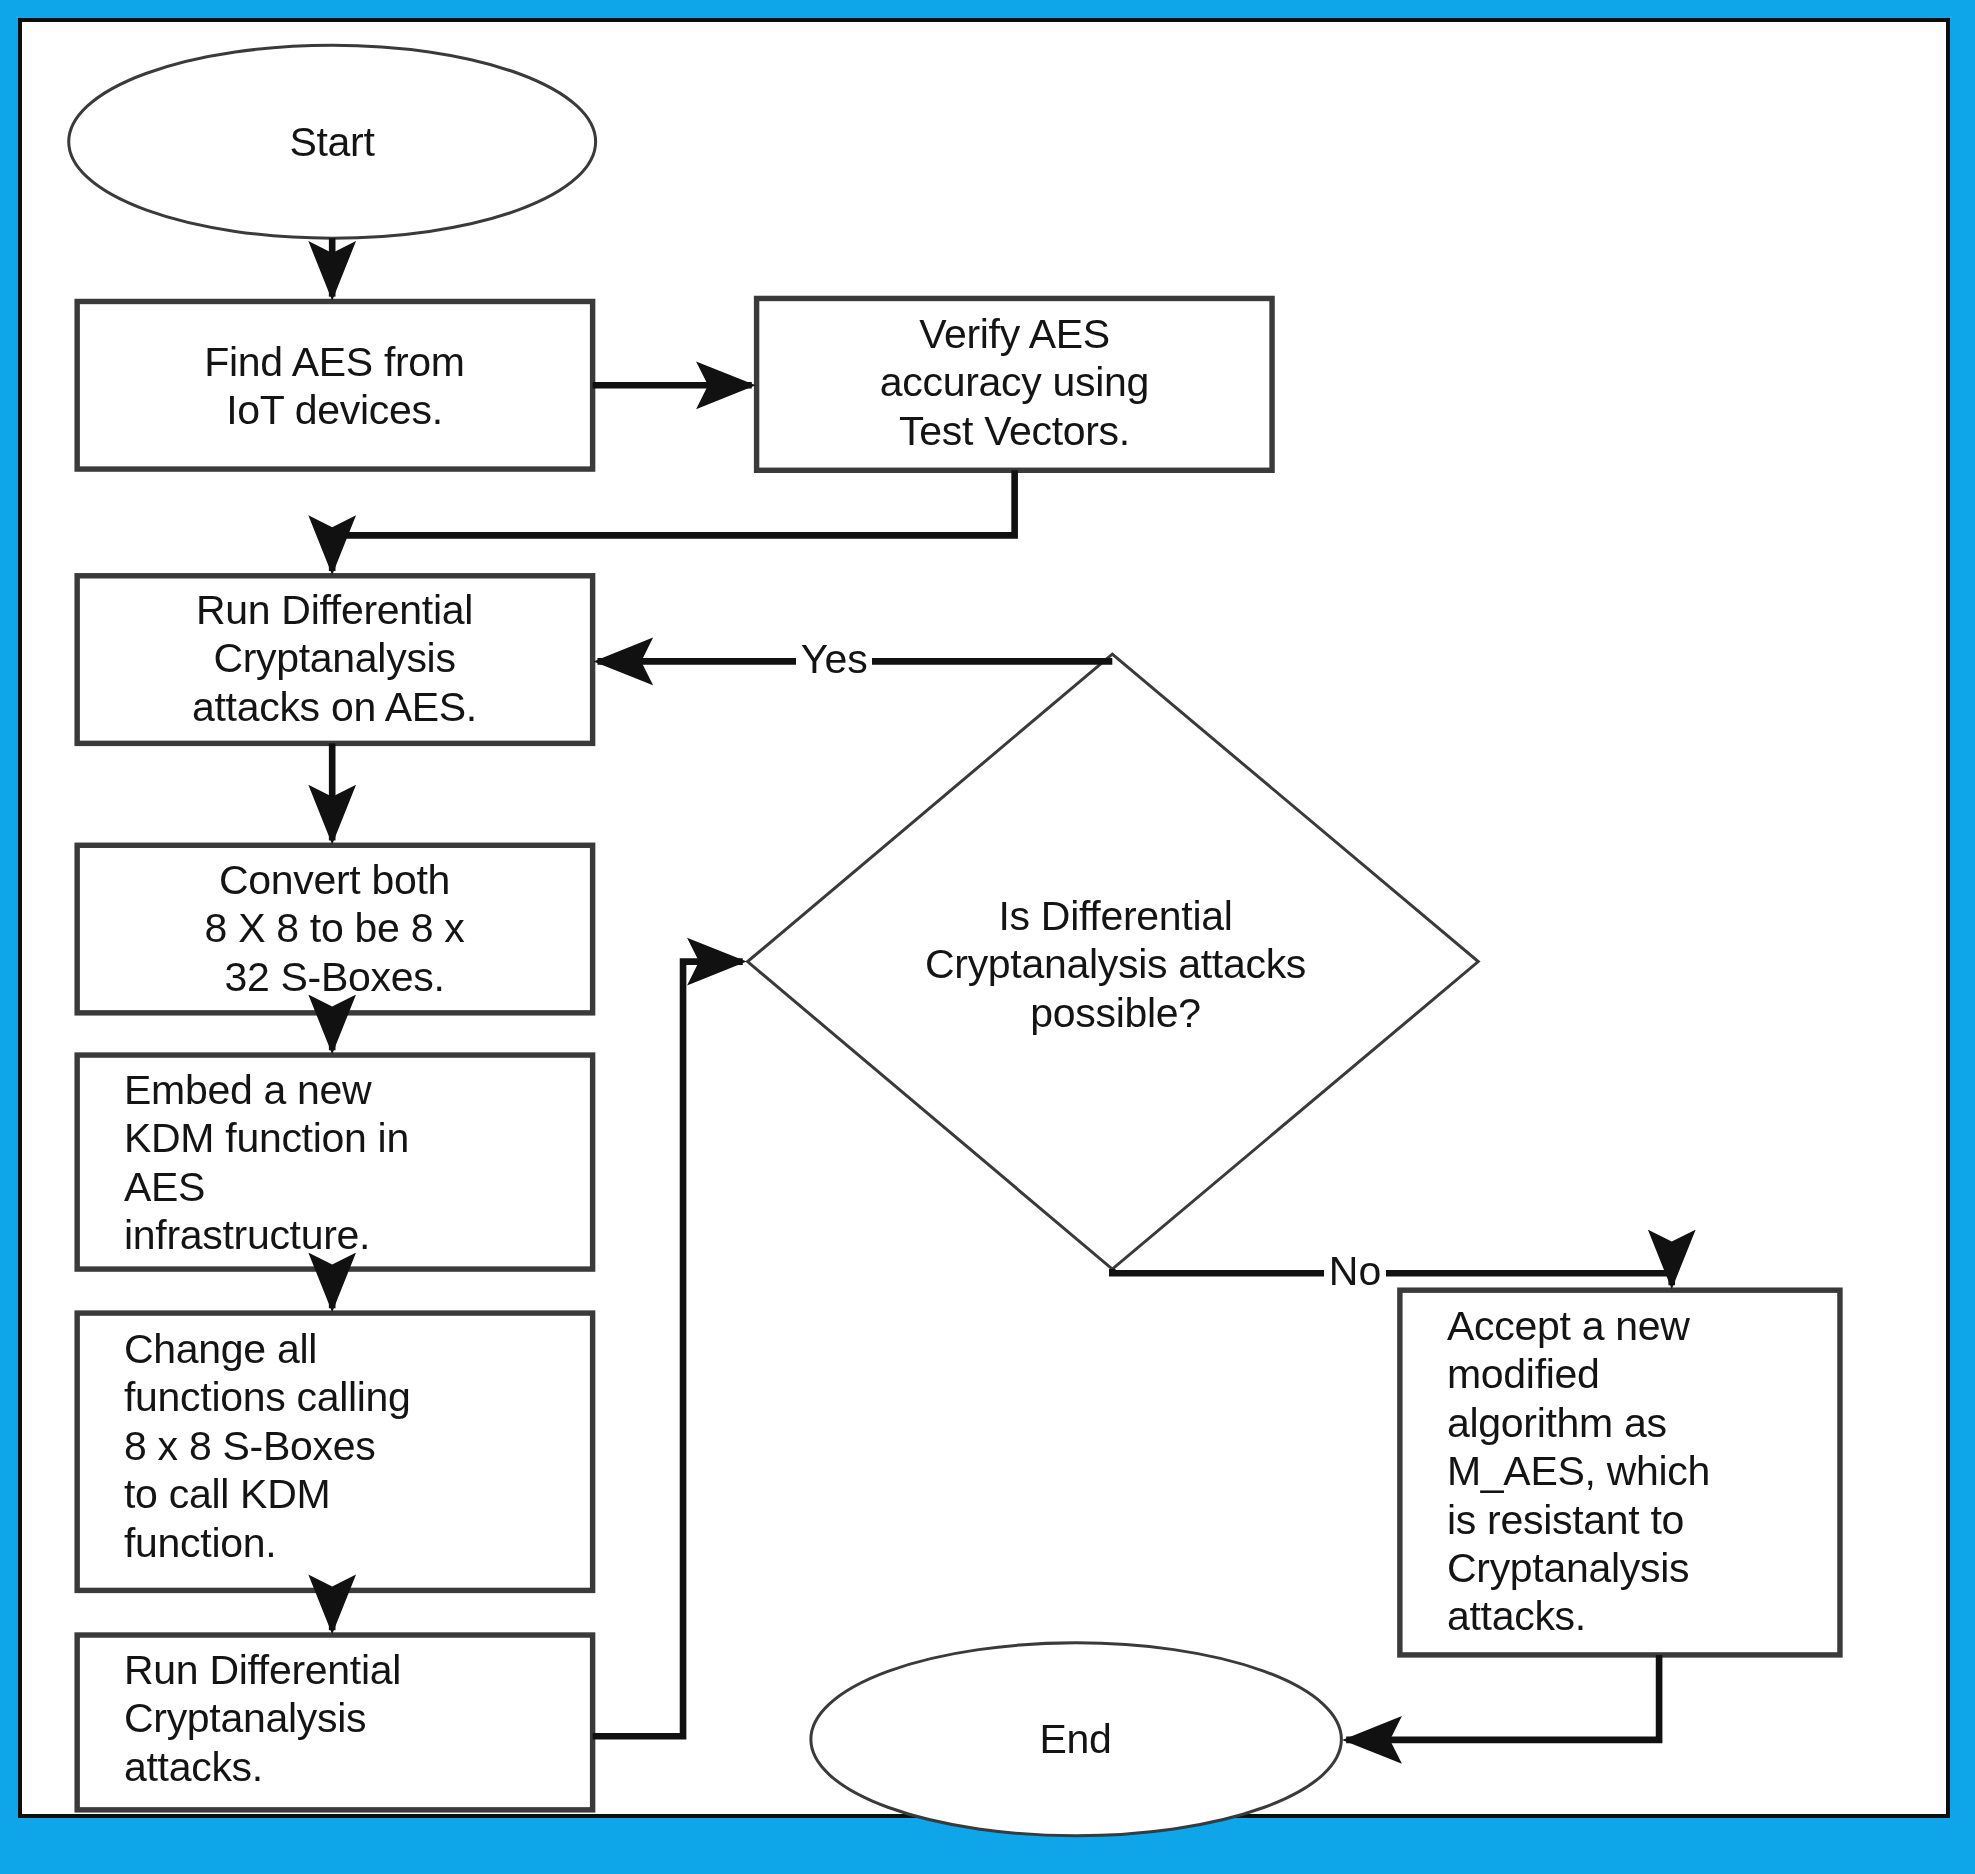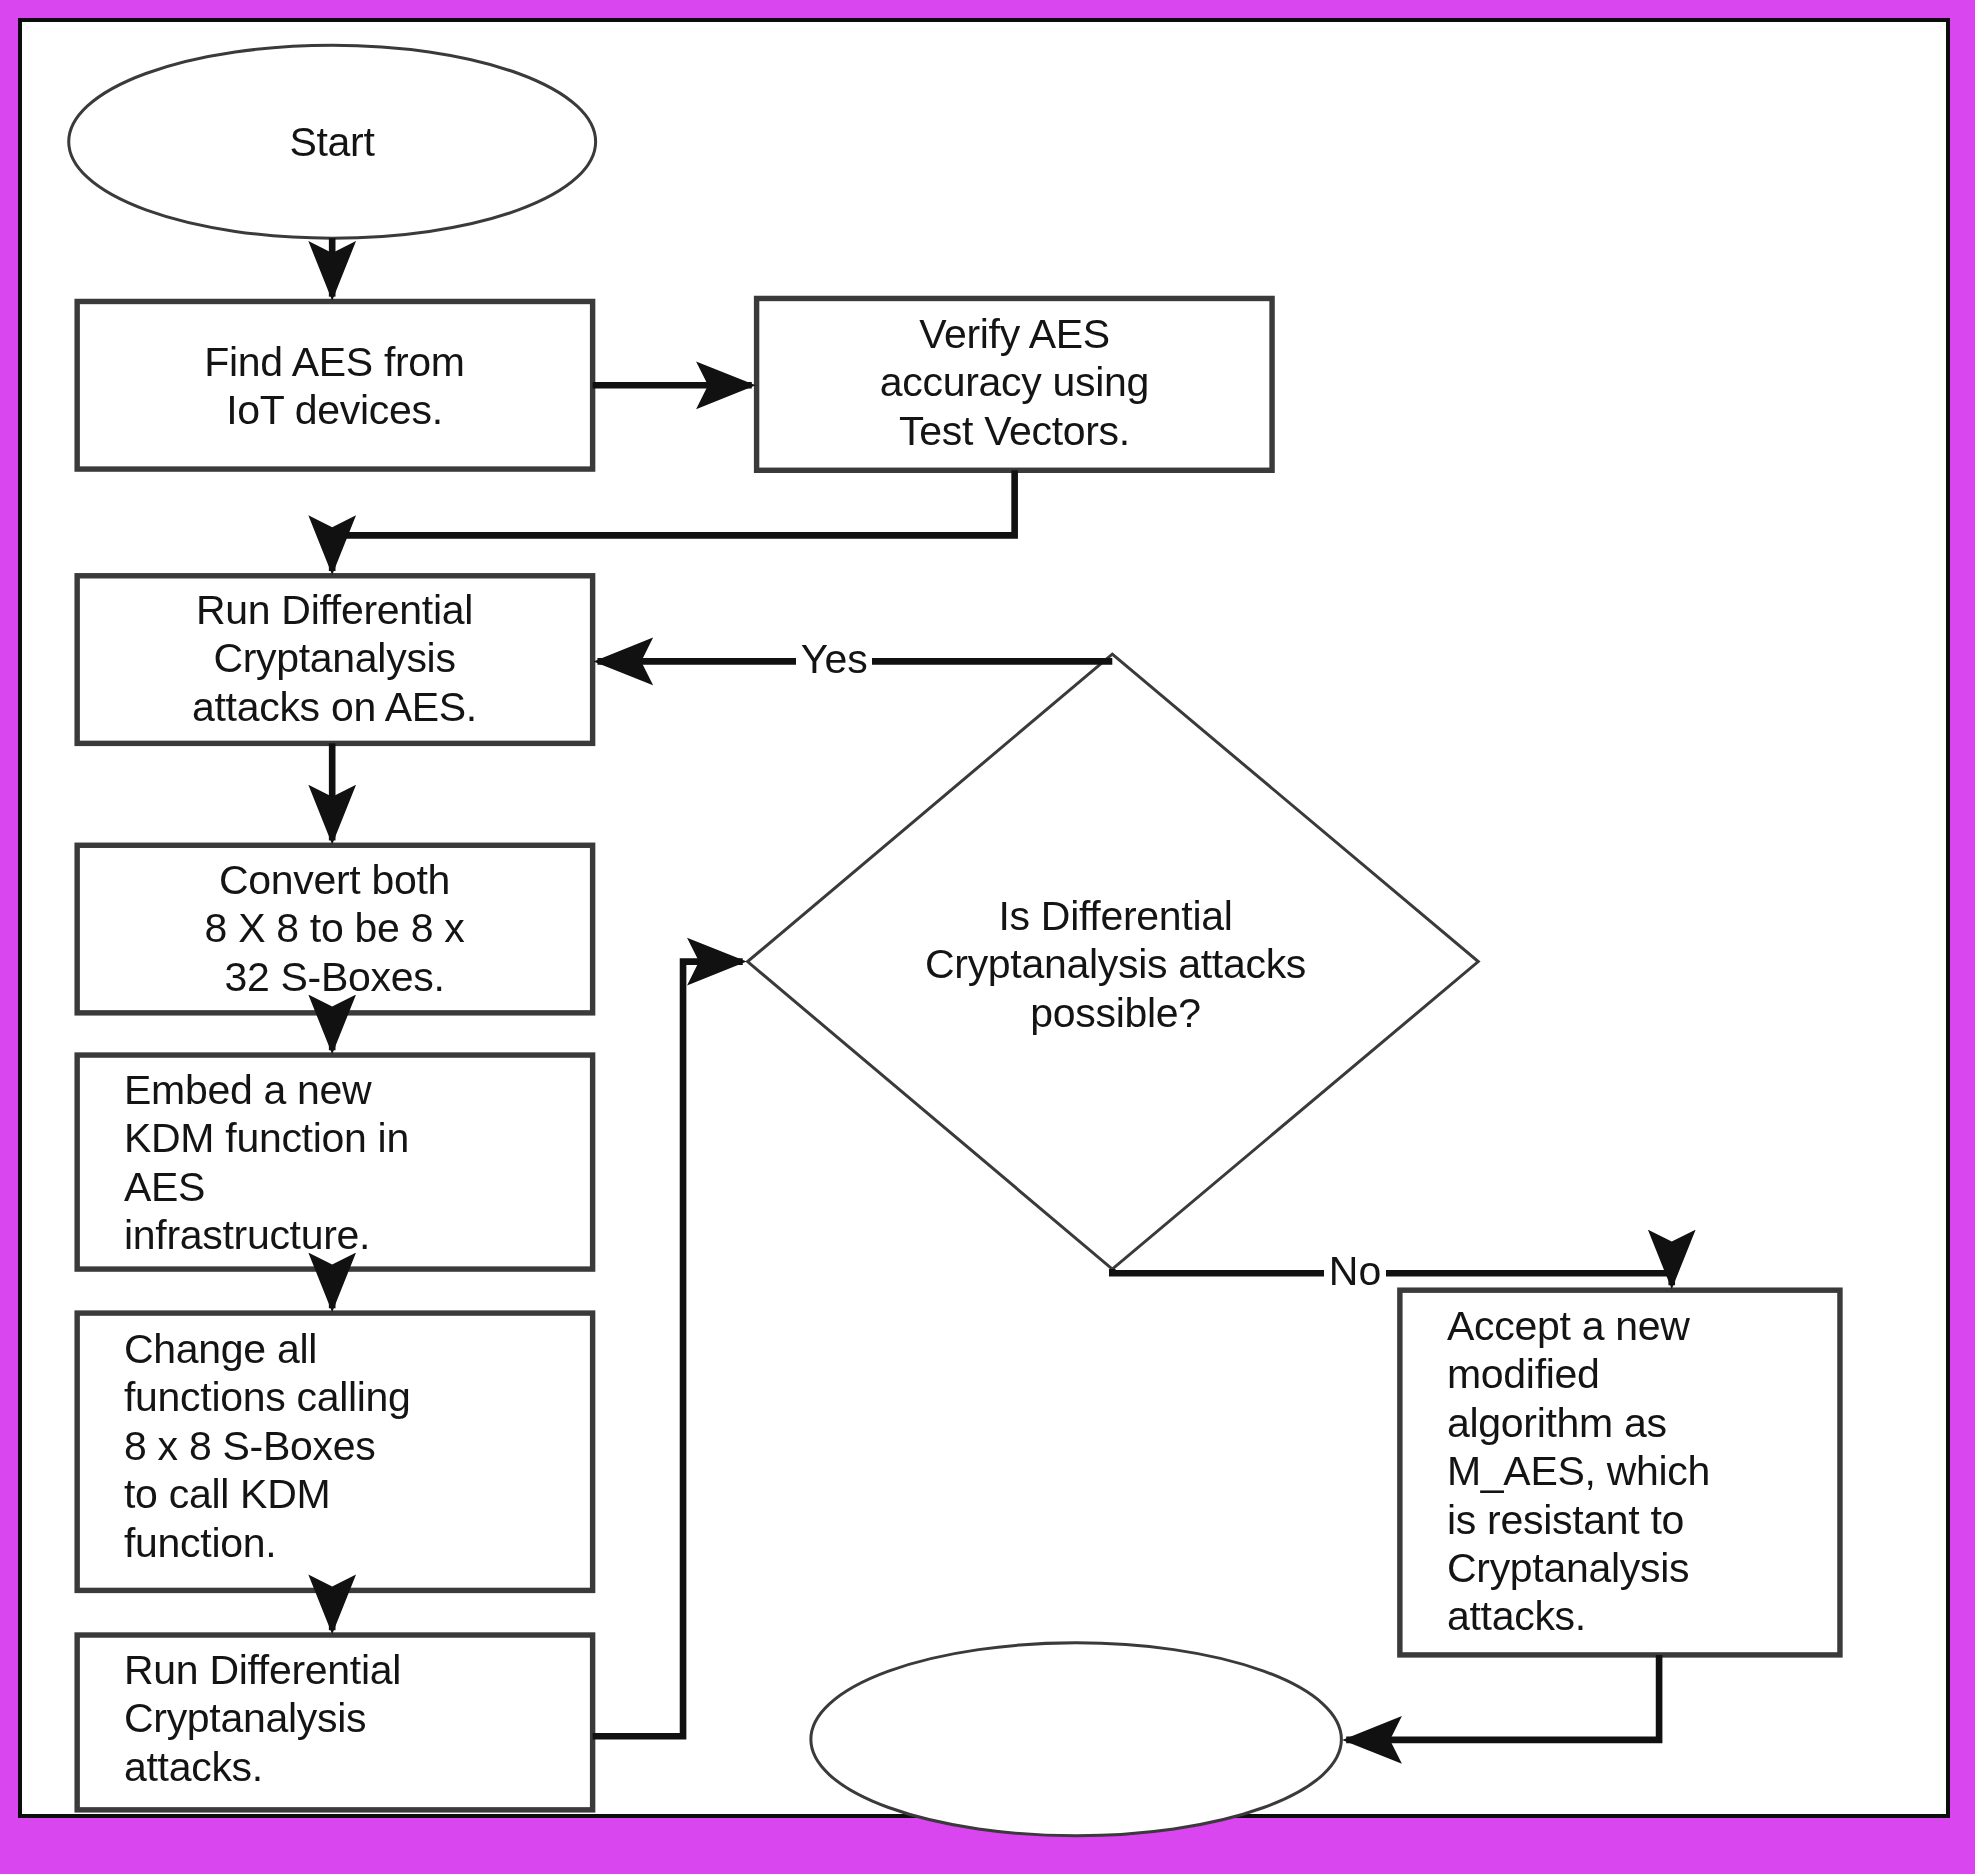--- a/index.html
+++ b/index.html
@@ -7,21 +7,21 @@
     padding: 0;
     background: #ffffff;
   }
   body {
     font-family: "Liberation Sans", sans-serif;
   }
   #page {
     position: relative;
     width: 1975px;
     height: 1875px;
-    background: #d946ef;
+    background: #0ea5e9;
     overflow: hidden;
   }
   #frame {
     position: absolute;
     left: 18px;
     top: 18px;
     width: 1932px;
     height: 1800px;
     border: 4.2px solid #0d0d0d;
     box-sizing: border-box;
@@ -153,19 +153,20 @@
 possible?</div>
 
   <div class="node-label lbl-left" style="left:1418px; top:1302px; width:422px;">Accept a new
 modified
 algorithm as
 M_AES, which
 is resistant to
 Cryptanalysis
 attacks.</div>
 
+  <div class="node-label lbl-center" style="left:919px; top:1715px; width:313px;">End</div>
 
   <div class="edge-label" style="left:796px; top:639px;">Yes</div>
 
   <div class="edge-label" style="left:1299px; top:1251px;margin-left:25px;">No</div>
 
 </div>
 
 
 </body></html>

